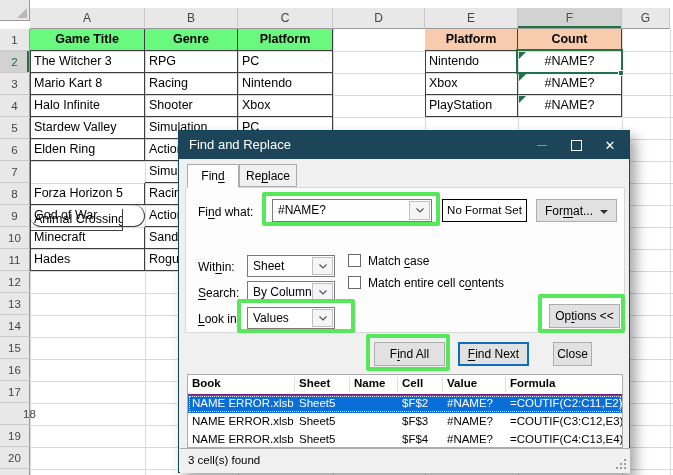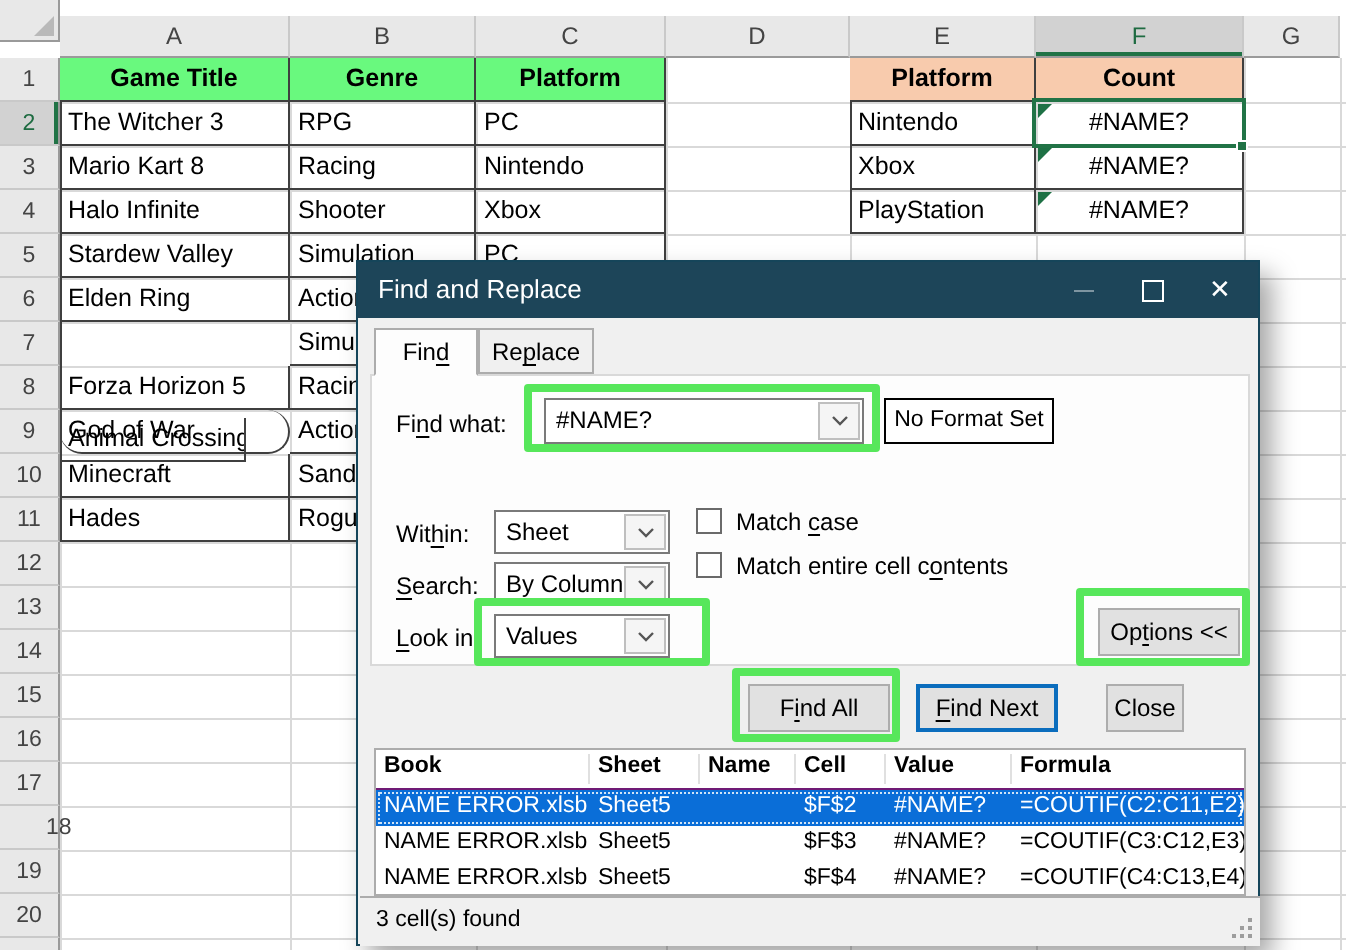--- a/index.html
+++ b/index.html
@@ -204,20 +204,23 @@
       <span class="lbl" style="left:12px;top:17px;">Fi<u>n</u>d what:</span>
       <div class="abs combo" style="left:86px;top:11px;width:160px;height:23px;">
         <span class="val">#NAME?</span>
         <span class="ddbtn">
           <svg class="chev" viewBox="0 0 8 5">
               <polyline points="0.5,0.5 4,4 7.5,0.5" fill="none" stroke="#555" stroke-width="1.2"></polyline>
             </svg>
         </span>
       </div>
       <div class="abs box-black" style="left:256px;top:11px;width:85px;height:23px;">No Format Set</div>
+      <div class="abs btn" style="left:350px;top:11px;width:81px;height:23px;">
+        <span>For<u>m</u>at...</span><span class="caret"></span>
+      </div>
 
       <span class="lbl" style="left:12px;top:72px;">Wit<u>h</u>in:</span>
       <div class="abs combo" style="left:61px;top:67px;width:88px;height:22px;">
         <span class="val">Sheet</span>
         <span class="ddbtn">
             <svg class="chev" viewBox="0 0 8 5">
               <polyline points="0.5,0.5 4,4 7.5,0.5" fill="none" stroke="#555" stroke-width="1.2"></polyline>
             </svg>
           </span>
       </div>

